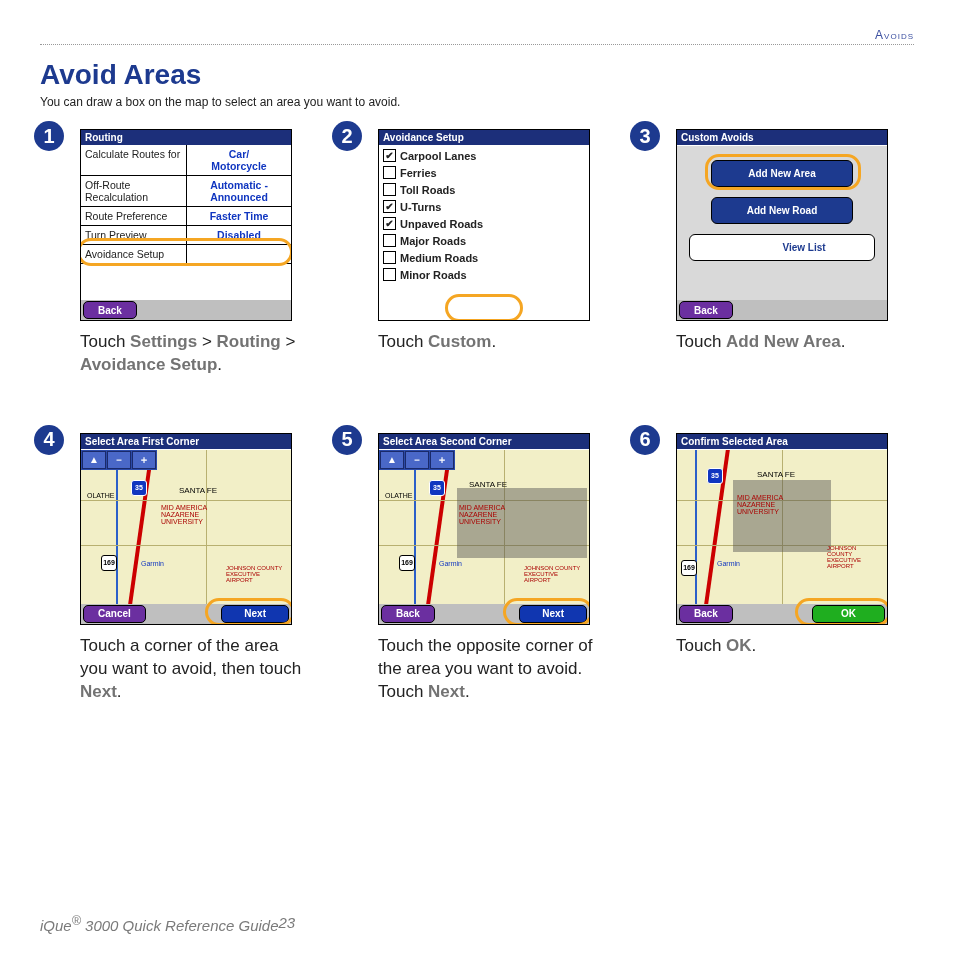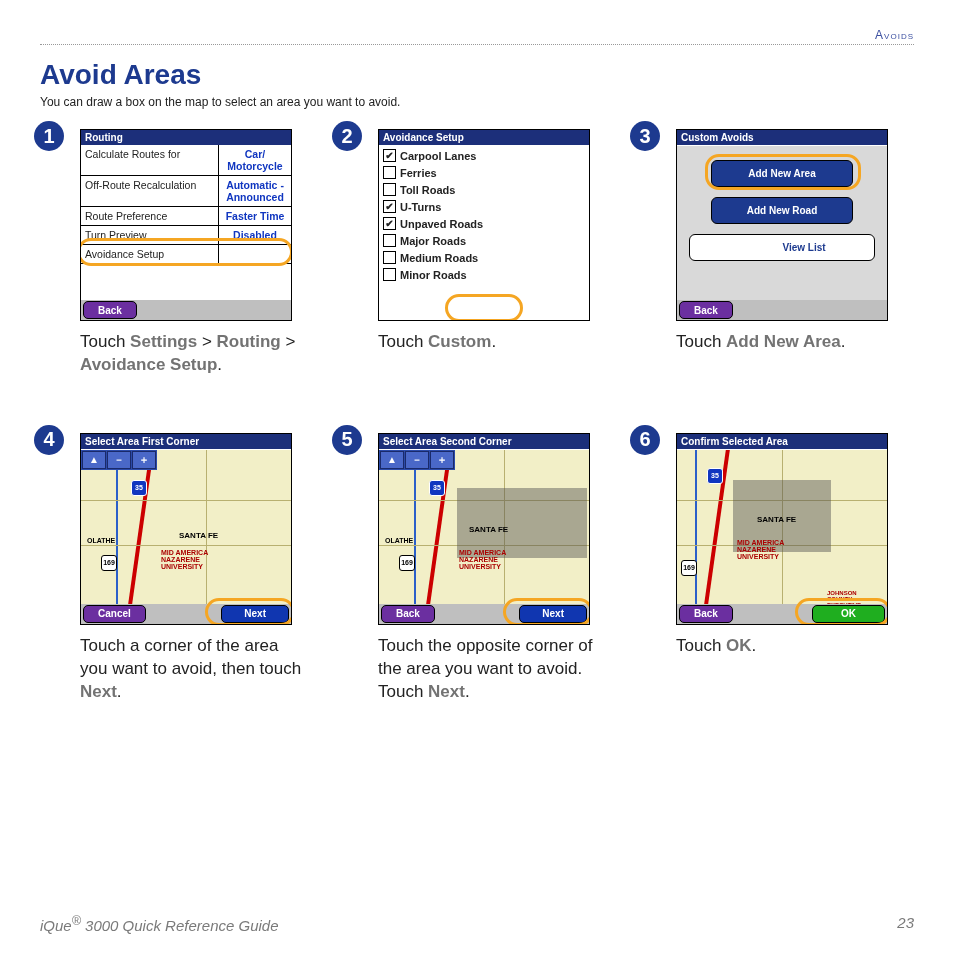--- a/index.html
+++ b/index.html
@@ -102,21 +102,21 @@
     position: absolute;
     border: 3px solid #f5a623;
     border-radius: 14px;
     pointer-events: none;
   }
 
   
   .route-table { font-size: 10.5px; }
   .route-row { display: flex; border-bottom: 1px solid #000; }
   .route-row .lbl { flex: 1; padding: 3px 4px; }
-  .route-row .val { width: 72px; padding: 3px 0; color: #1036c0; font-weight: bold; text-align: center; border-left: 1px solid #000; }
+  .route-row .val { width: 72px; padding: 3px 16px; color: #1036c0; font-weight: bold; text-align: center; border-left: 1px solid #000; }
 
   
   .checklist { font-size: 11px; font-weight: bold; padding: 2px 0 0 4px; }
   .ci { display: flex; align-items: center; gap: 4px; padding: 2px 0; }
   .cb { width: 11px; height: 11px; border: 1.5px solid #000; display: inline-flex; align-items: center; justify-content: center; font-size: 10px; line-height: 1; }
 
   
   .ca-body { background: #d9d9d9; position: absolute; top: 16px; left: 0; right: 0; bottom: 20px; display: flex; flex-direction: column; align-items: center; padding-top: 14px; gap: 10px; }
   .ca-btn { width: 140px; padding: 7px 0; text-align: center; border-radius: 6px; font-size: 10px; font-weight: bold; border: 1px solid #000; }
   .ca-btn.blue { background: #1d3a8f; color: #fff; }
@@ -124,39 +124,38 @@
 
   
   .map-body { position: absolute; top: 16px; left: 0; right: 0; bottom: 20px; background: #f2efc7; }
   .map-tools { position: absolute; top: 0; left: 0; background: #2b4aa8; display: flex; gap: 1px; padding: 1px; z-index: 3; }
   .mt { width: 22px; height: 16px; background: #4a68c8; border: 1px solid #1a2a6a; display: flex; align-items: center; justify-content: center; color: #fff; font-size: 10px; font-weight: bold; }
   .road-red { position: absolute; background: #cc0000; }
   .road-red.v { width: 4px; top: 0; bottom: 0; left: 58px; transform: skewX(-8deg); }
   .road-blue { position: absolute; top: 0; bottom: 0; left: 35px; width: 2px; background: #2b5fc9; }
   .road-thin { position: absolute; background: #b8b070; }
   .shade { position: absolute; background: rgba(80,80,80,0.45); }
-  .map-label { position: absolute; font-size: 7px; font-weight: bold; color: #000; margin-top: 45px; }
+  .map-label { position: absolute; font-size: 7px; font-weight: normal; color: #000; }
   .map-label.red { color: #a00; }
   .shield { position: absolute; width: 14px; height: 14px; background: #1036c0; border: 1px solid #fff; border-radius: 3px; color: #fff; font-size: 7px; display: flex; align-items: center; justify-content: center; font-weight: bold; }
 
   .caption {
     font-size: 17px;
     margin: 10px 0 0 40px;
     line-height: 1.35;
     max-width: 230px;
   }
   .caption .b { color: #737373; font-weight: bold; }
 
   .footer {
     position: absolute;
     bottom: 20px;
     left: 40px;
     right: 40px;
     display: flex;
-    justify-content: space-between;
     font-style: italic;
     color: #7a7a7a;
     font-size: 15px;
   }
 </style>
 </head>
 <body>
 
 <div class="top-label">Avoids</div>
 <div class="rule"></div>

